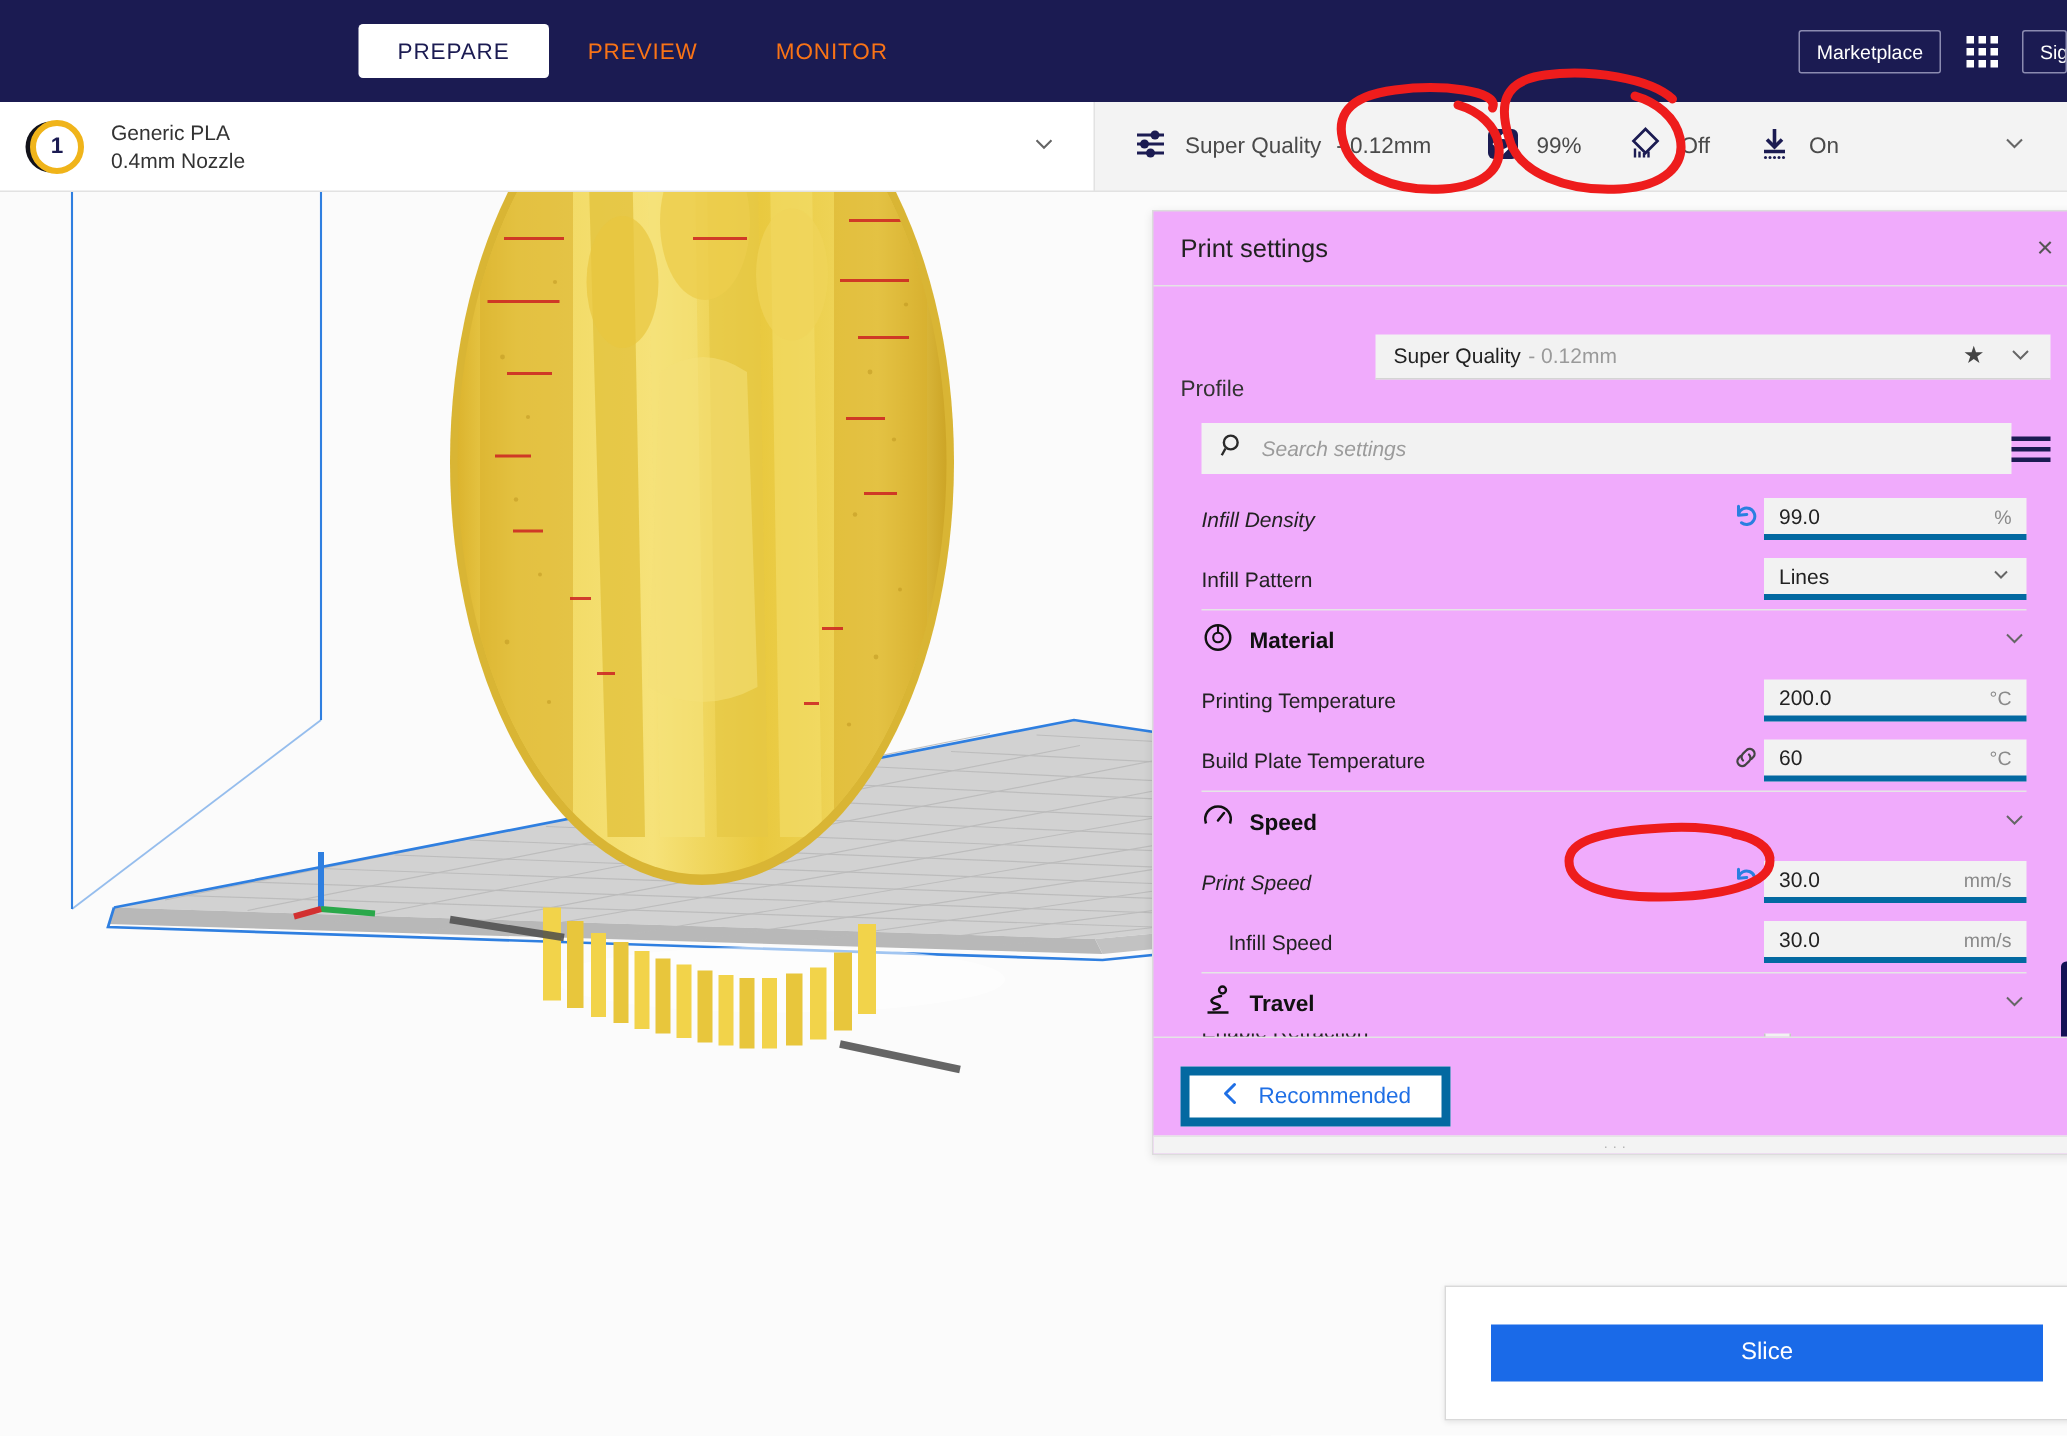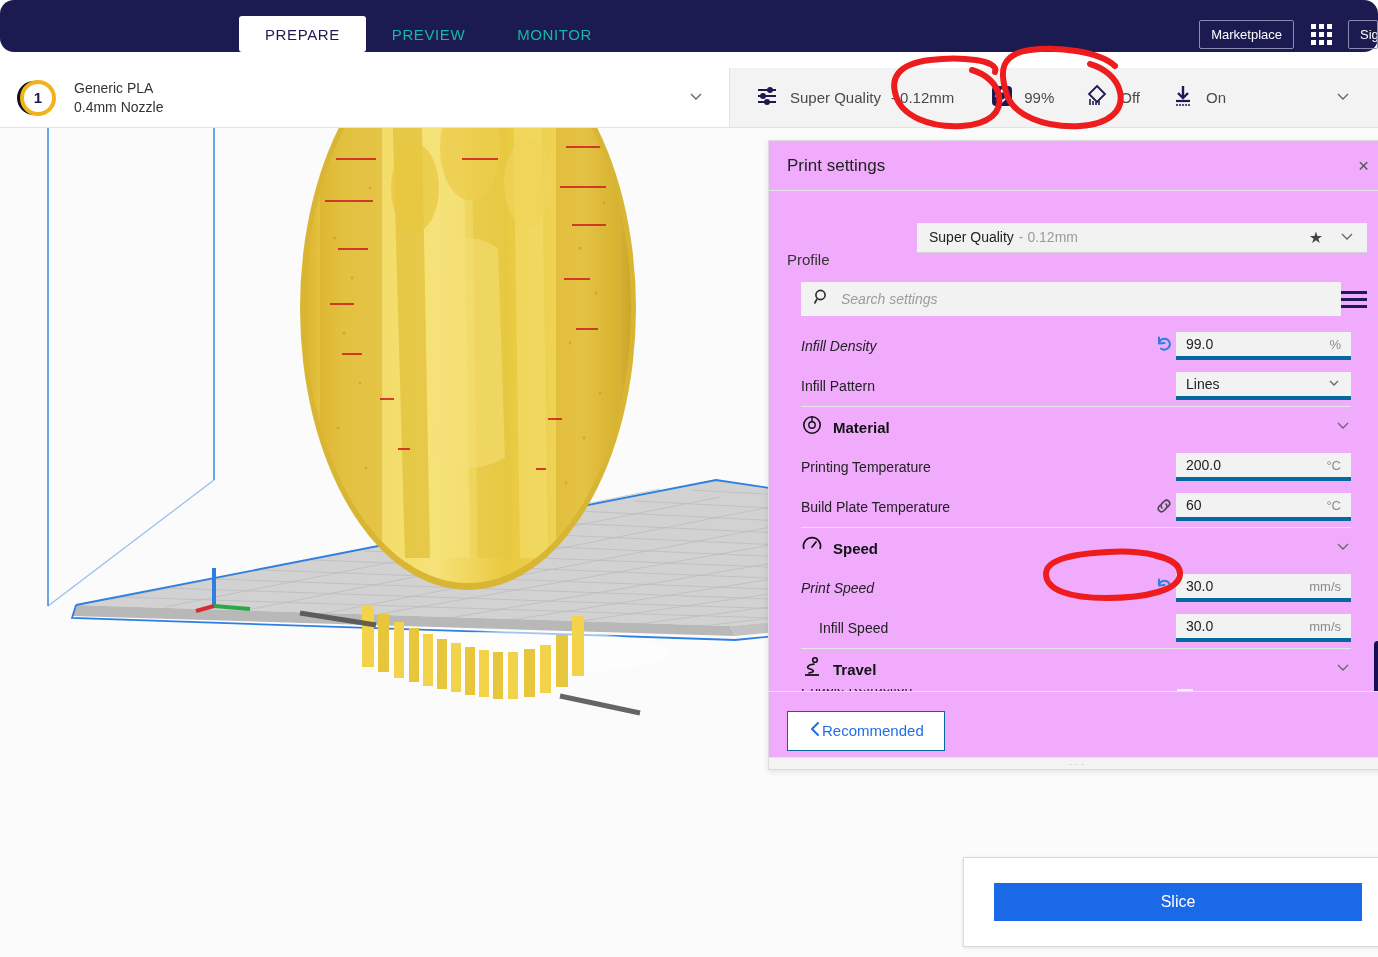--- a/index.html
+++ b/index.html
@@ -6,29 +6,29 @@
   html, body {
     width: 1378px; height: 957px;
     overflow: hidden;
     font-family: "Liberation Sans", sans-serif;
     background: #ffffff;
   }
   #app { position: relative; width: 1378px; height: 957px; background:#fff; }
 
   
   .topbar {
-    position:absolute; left:0; top:0; width:1378px; height:52px;
+    position:absolute; left:0; top:0; width:1378px; height:68px;
     background:#1b1b52;
-    display:flex; align-items:center;border-radius:14px;
+    display:flex; align-items:center;
   }
   .tabs { position:absolute; left:239px; top:16px; display:flex; align-items:center; gap:0; }
   .tab {
     height:36px; padding:0 26px;
     display:flex; align-items:center; justify-content:center;
-    color:#14b8a6; font-size:15px; letter-spacing:0.6px;
+    color:#f97316; font-size:15px; letter-spacing:0.6px;
     border-radius:3px; cursor:pointer;
     background:transparent;
   }
   .tab.active { background:#ffffff; color:#1b1b52; }
   .topright { position:absolute; right:0; top:0; height:68px; display:flex; align-items:center;justify-content:space-between; }
   .tb-btn {
     border:1px solid #8b8bb0; color:#ffffff; font-size:13px;
     padding:6px 11px; border-radius:2px; cursor:pointer; background:transparent;
     white-space:nowrap;
   }
@@ -127,22 +127,22 @@
   .vscroll {
     position:absolute; right:6px; top:315px; width:7px; height:90px;
     background:#140f55; border-radius:4px; cursor:pointer;
   }
 
   .panel-foot {
     height:78px; border-top:1px solid #e4e4e4; display:flex; align-items:center;
     padding:0 18px; flex:none;
   }
   .rec-btn {
-    border:1px solid #0369a1; color:#1f6fe5; background:#fff;
-    height:40px; padding:0 20px; display:flex; align-items:center; 
+    border:6px solid #0369a1; color:#1f6fe5; background:#fff;
+    height:40px; padding:0 20px; display:flex; align-items:center; gap:12px;
     font-size:15px; cursor:pointer;
   }
   .panel-grip {
     position:absolute; left:0; bottom:0; width:100%; height:12px; background:#f3f3f3;
     border-top:1px solid #e4e4e4; display:flex; align-items:center; justify-content:center;
     letter-spacing:3px; color:#b0b0b0; font-size:9px; cursor:ns-resize;
   }
 
   
   .slice-card {

